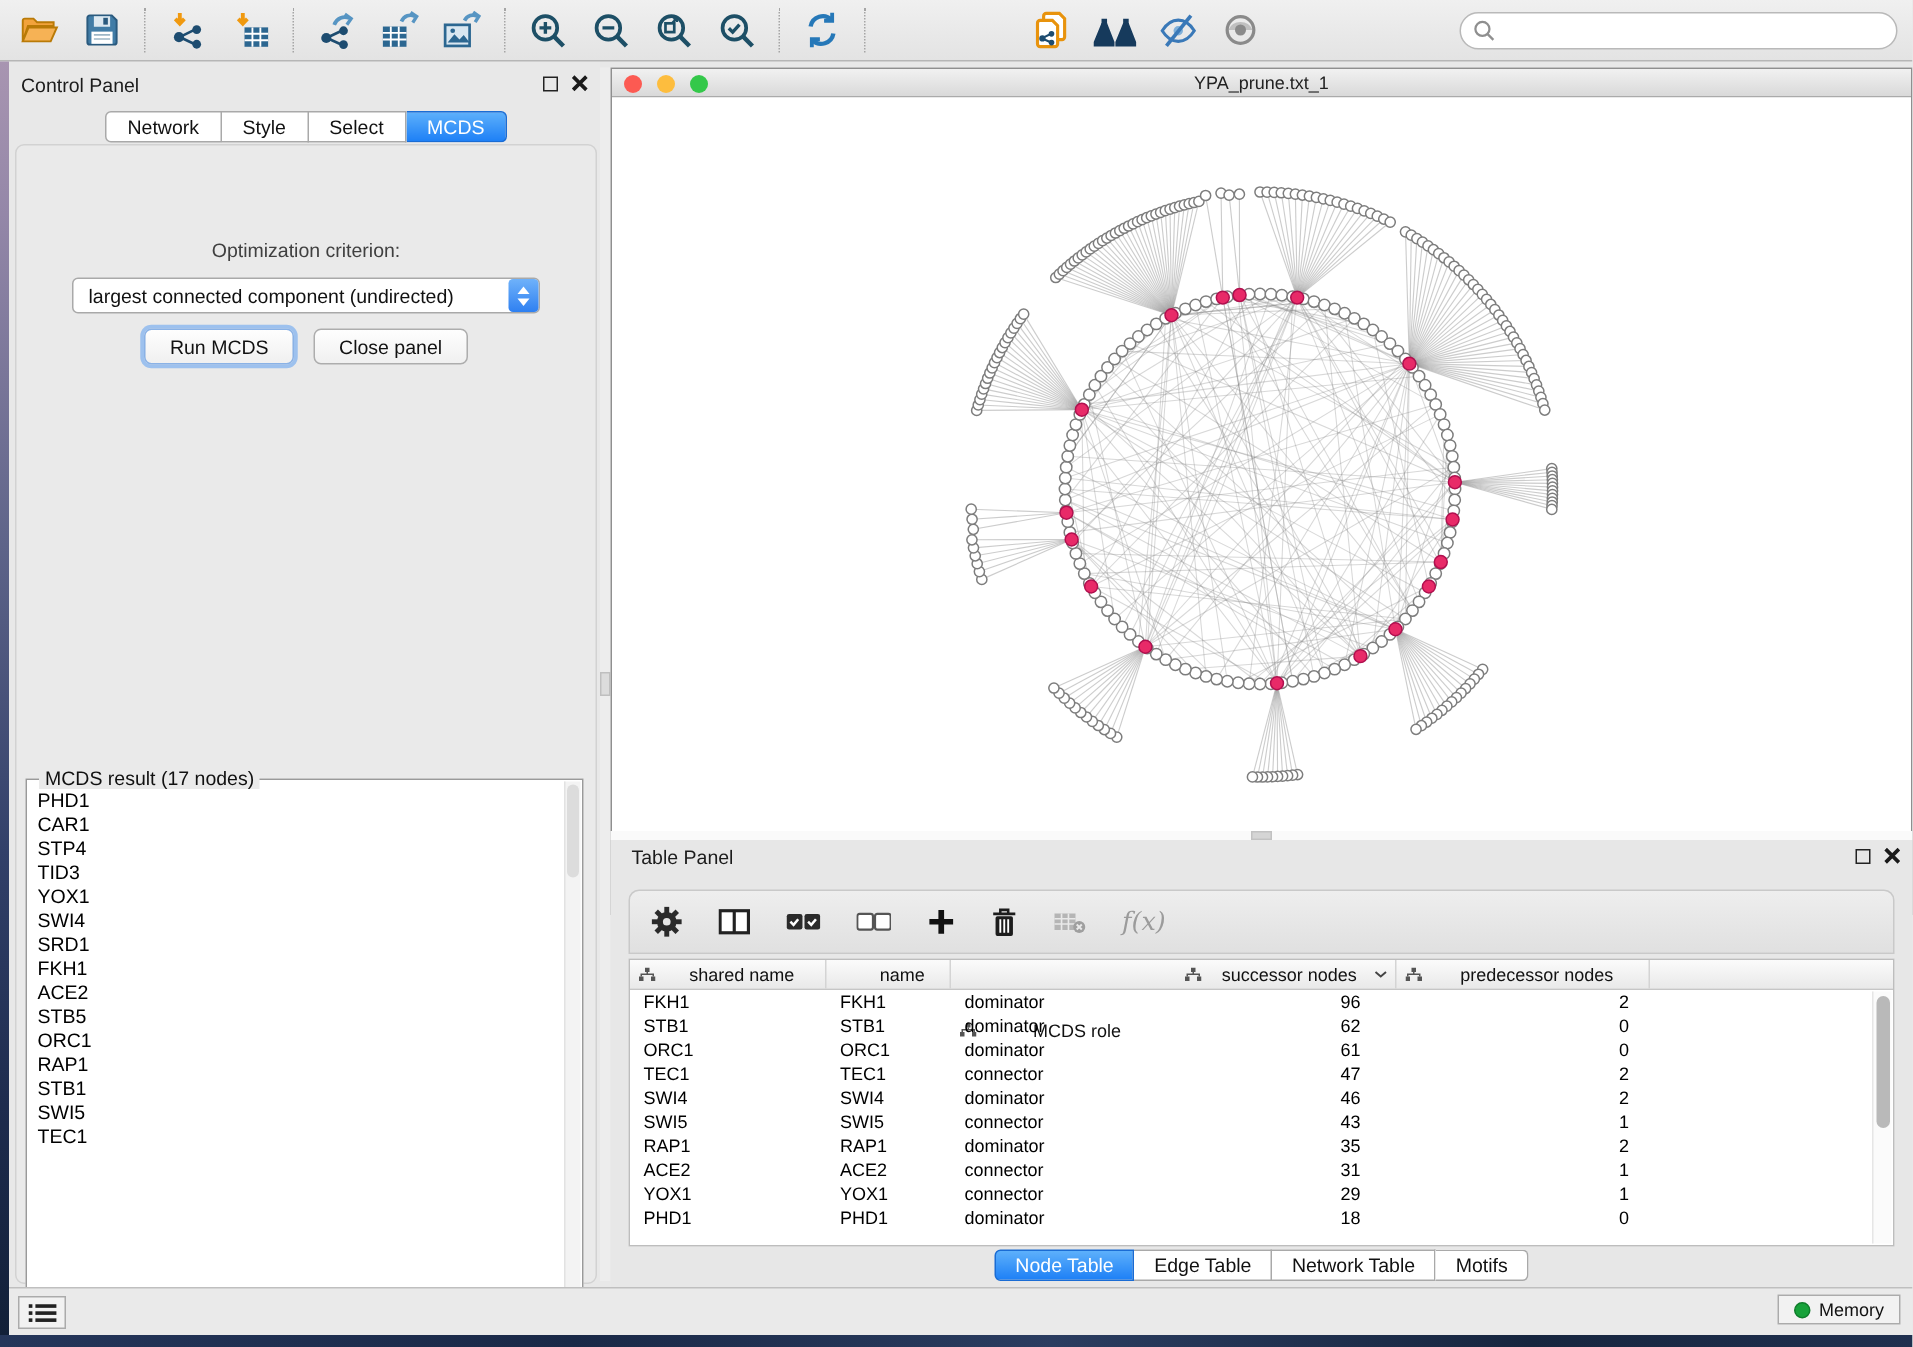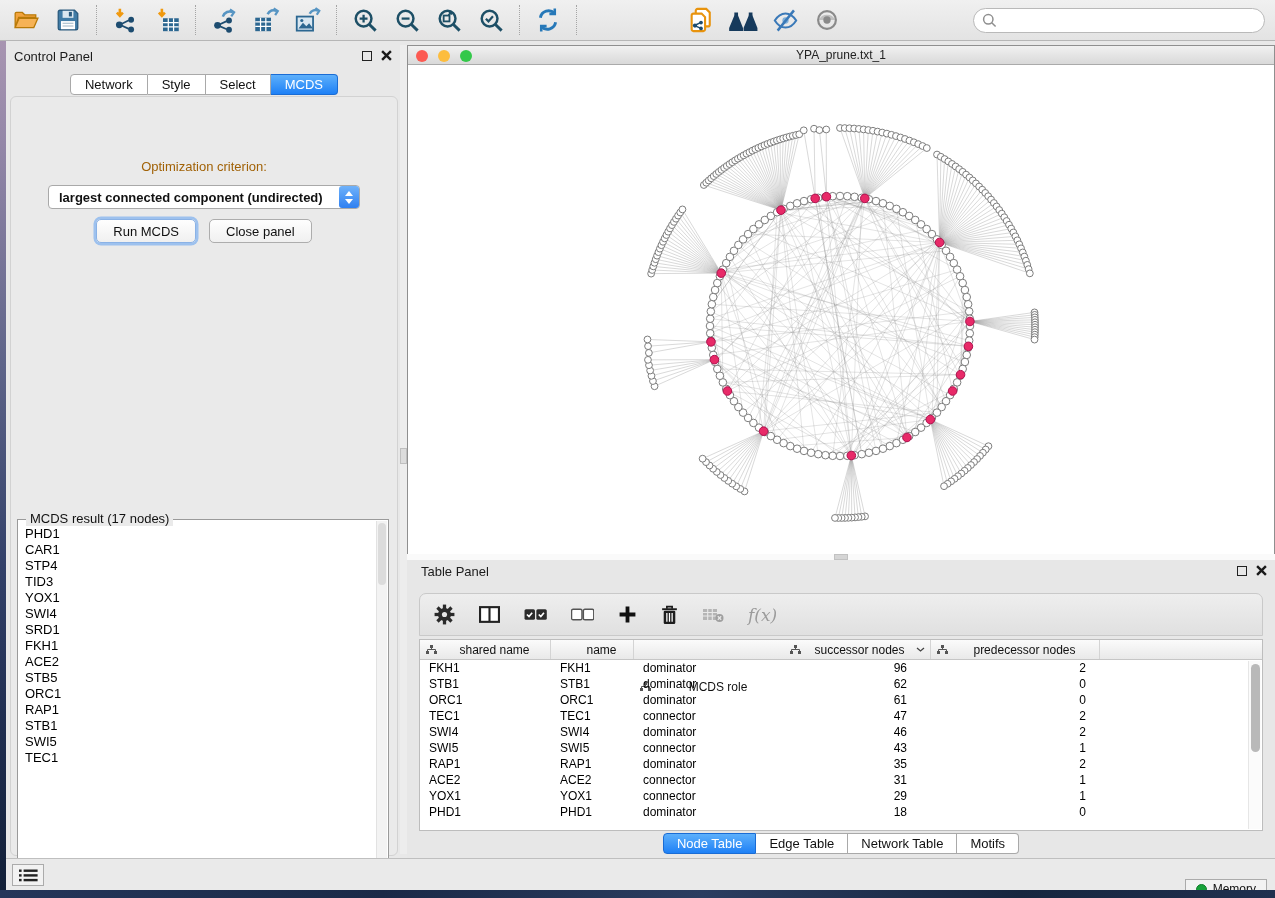--- a/index.html
+++ b/index.html
@@ -34,23 +34,23 @@
   .panel-ctrls { position:absolute; right:8px; top:5px; display:flex; gap:9px; align-items:center; }
   .float-box { width:10px; height:10px; border:1.5px solid #222; display:inline-block; background:transparent; }
   .cp-tabs { position:absolute; left:0; top:29px; width:100%; display:flex; justify-content:center; }
   .cp-tab { height:21px; line-height:19px; padding:0 14px; font-size:13px; background:#fff;
     border:1px solid #a9a9a9; border-left:none; color:#111; }
   .cp-tab:first-child { border-left:1px solid #a9a9a9; border-radius:4px 0 0 4px; }
   .cp-tab:last-child { border-radius:0 4px 4px 0; }
   .cp-tab.active { background:linear-gradient(180deg,#5db0fb,#1e80f6); color:#fff; border-color:#1a6cd4; }
   .cp-content { position:absolute; left:2px; top:51px; width:388px; height:760px;
     background:#eaeaea; border:1px solid #d2d2d2; border-radius:6px; }
-  .opt-label { position:absolute; left:0; top:62px; width:100%; text-align:center; font-size:13px; color:#a16207; }
+  .opt-label { position:absolute; left:0; top:62px; width:100%; text-align:center; font-size:13px; color:#404040; }
   .dropdown { position:absolute; left:37px; top:88px; width:312px; height:24px; background:#fff;
-    border:1px solid #a9a9a9; border-radius:4px; display:flex; align-items:center;font-weight:bold; }
+    border:1px solid #a9a9a9; border-radius:4px; display:flex; align-items:center; }
   .dropdown .dd-text { flex:1; font-size:13px; padding-left:10px; color:#111; white-space:nowrap; }
   .dd-spin { width:20px; height:22px; margin-right:0; border-radius:3px;
     background:linear-gradient(180deg,#6fb2fa,#2f80f1); display:flex; flex-direction:column;
     align-items:center; justify-content:center; gap:3px; }
   .arr-up { width:0; height:0; border-left:4px solid transparent; border-right:4px solid transparent; border-bottom:5px solid #fff; }
   .arr-dn { width:0; height:0; border-left:4px solid transparent; border-right:4px solid transparent; border-top:5px solid #fff; }
   .btn-row { position:absolute; left:0; top:122px; width:100%; display:flex; justify-content:center; gap:13px; }
   .cbtn { height:24px; padding:0 16px; font-size:13px; font-family:"Liberation Sans",sans-serif;
     background:linear-gradient(180deg,#fefefe,#f0f0f0); border:1px solid #adadad; border-radius:5px; color:#111; }
   .cbtn.focused { border-color:#8ab2e6; box-shadow:0 0 0 2.5px rgba(115,170,240,.65); }
@@ -111,21 +111,21 @@
   .ft-tab:first-child { border-left:1px solid #a9a9a9; border-radius:4px 0 0 4px; }
   .ft-tab:last-child { border-radius:0 4px 4px 0; }
   .ft-tab.active { background:linear-gradient(180deg,#5db0fb,#1e80f6); color:#fff; border-color:#1a6cd4; }
 
   
   .status-bar { position:absolute; left:6px; top:858px; width:1269px; height:32px;
     background:#eaeaea; border-top:1px solid #bfbfbf; }
   .list-btn { position:absolute; left:6px; top:5px; width:32px; height:22px; background:#f2f2f2;
     border:1px solid #ababab; display:flex; align-items:center; justify-content:center; }
   .memory-btn { position:absolute; right:8px; top:4px; height:20px; background:#f2f2f2;
-    border:1px solid #ababab; display:flex; align-items:center; gap:6px; padding:0 10px; font-size:12px; color:#111;margin-top:16px; }
+    border:1px solid #ababab; display:flex; align-items:center; gap:6px; padding:0 10px; font-size:12px; color:#111; }
   .mem-dot { width:11px; height:11px; border-radius:50%; background:#17a23a; border:1px solid #0f7d2b; }
 </style>
 </head>
 <body>
 
 <div id="screen">
 
   <div class="toolbar">
     <button class="tbtn">
       <svg width="28" height="26" viewBox="0 0 24 24">

